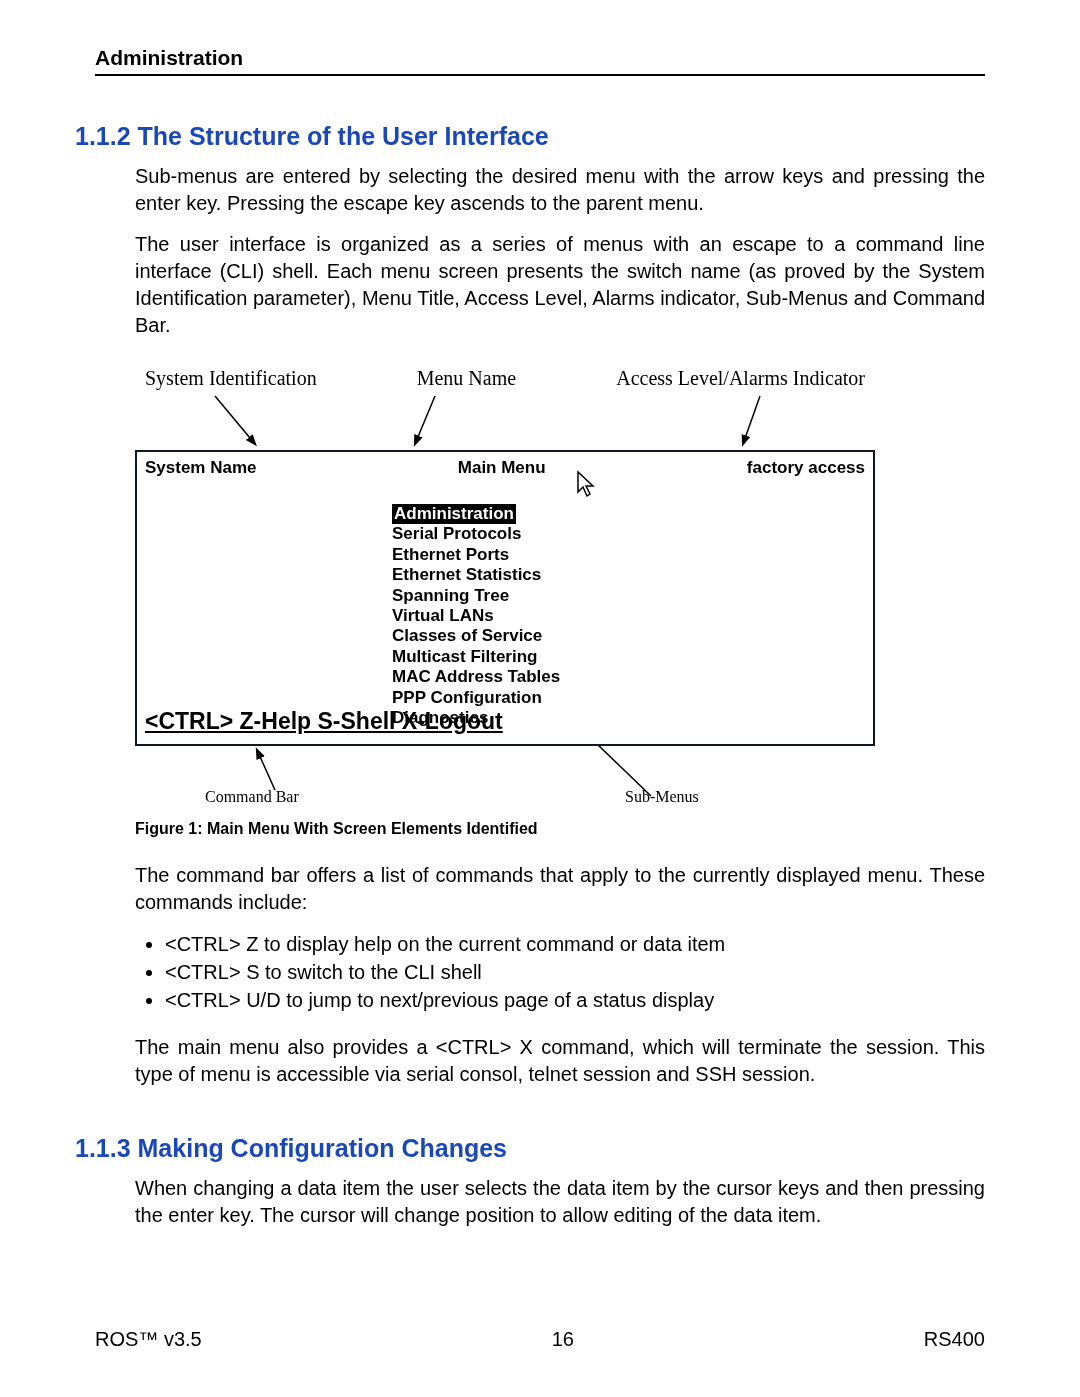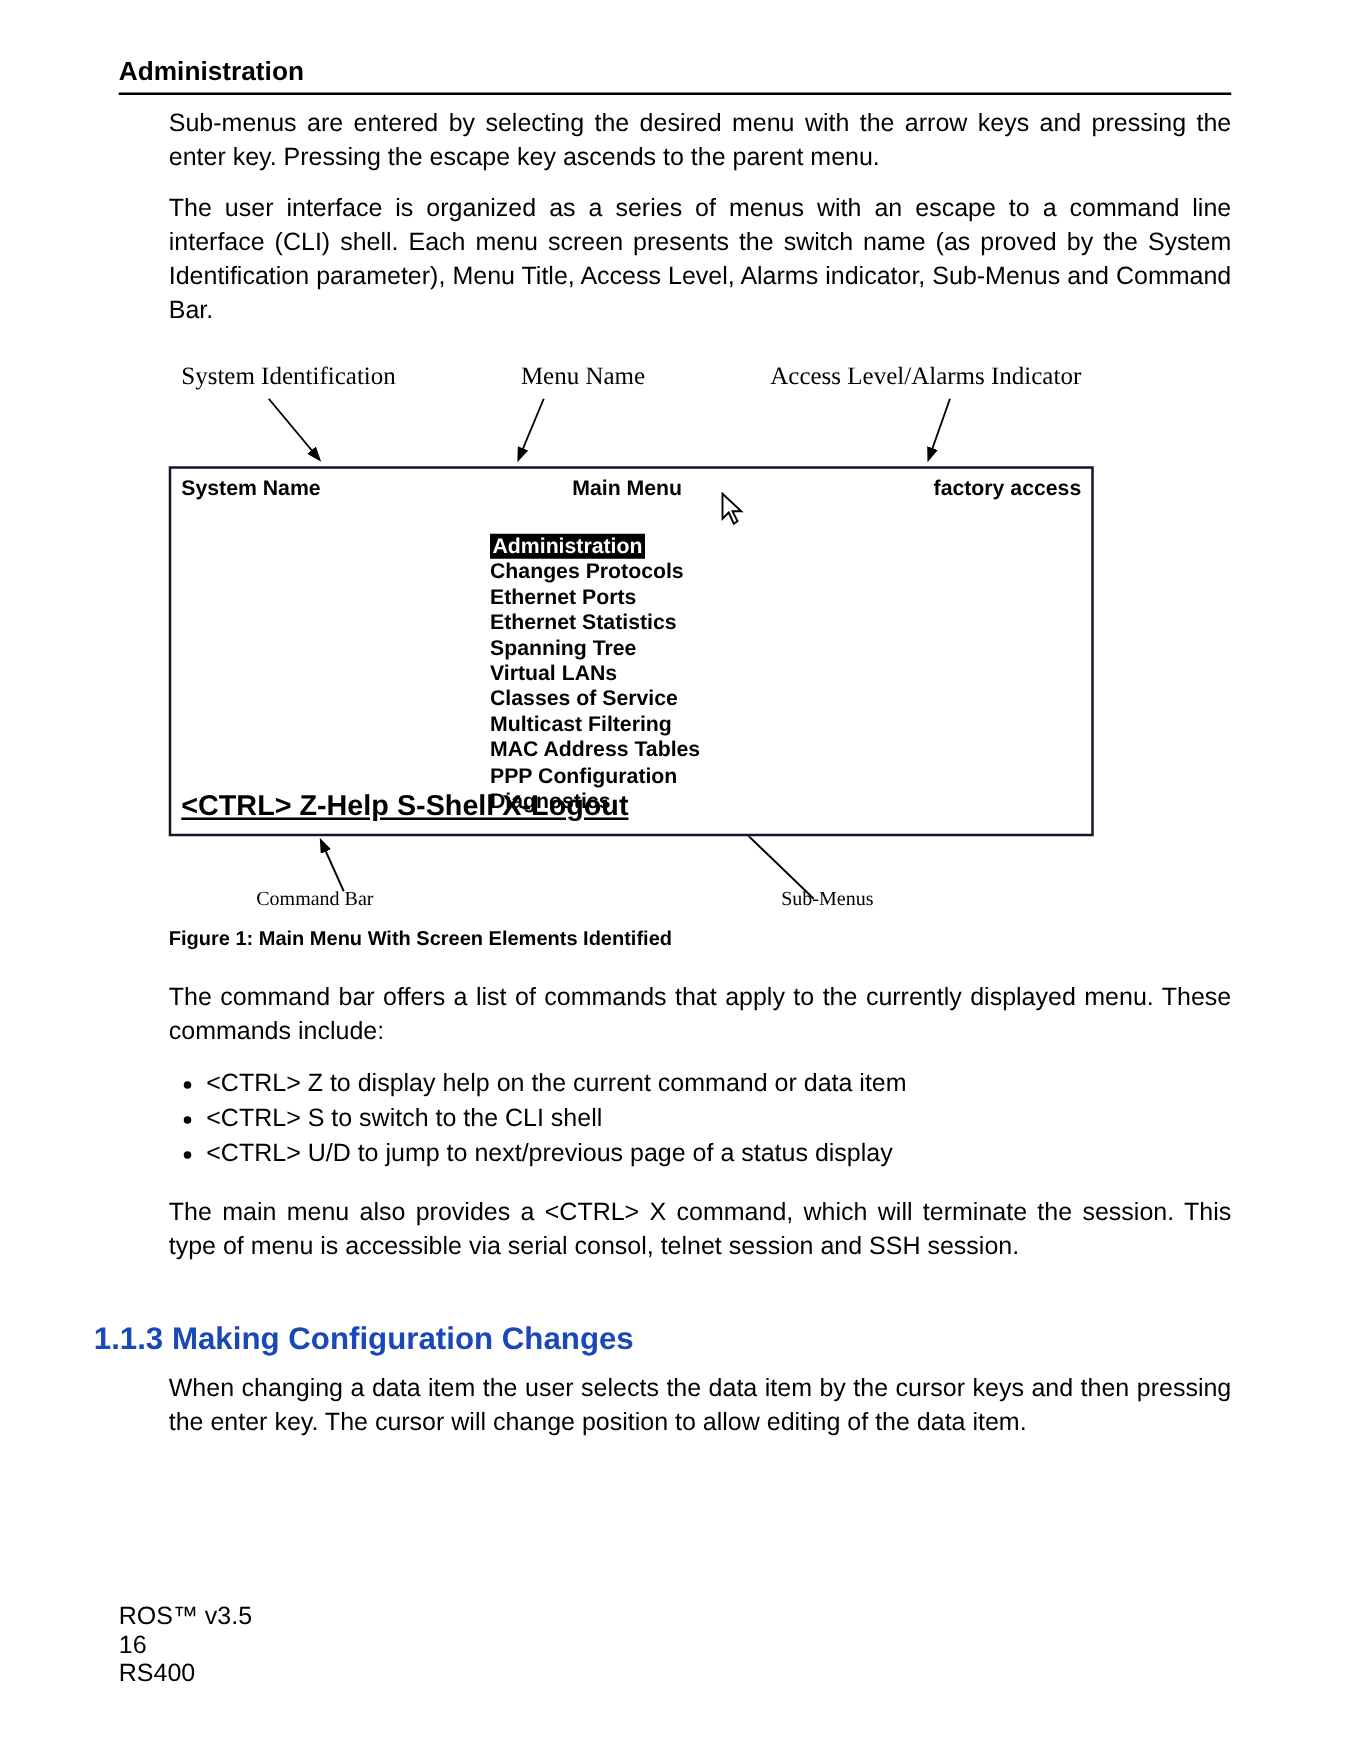--- a/index.html
+++ b/index.html
@@ -115,32 +115,32 @@
   }
   ul.cmds li { margin: 0; }
   .footer {
     position: absolute;
     bottom: 46px;
     left: 95px;
     right: 95px;
     display: flex;
     justify-content: space-between;
     font-size: 20px;
-    flex-direction: column;
   }
 </style>
 </head>
 <body>
 
 <div class="page">
 
   <div class="header-line">
     <span>Administration</span>
   </div>
 
+  <h2 class="sec">1.1.2  The Structure of the User Interface</h2>
 
   <p class="body">Sub-menus are entered by selecting the desired menu with the arrow keys and pressing the enter key. Pressing the escape key ascends to the parent menu.</p>
   <p class="body">The user interface is organized as a series of menus with an escape to a command line interface (CLI) shell. Each menu screen presents the switch name (as proved by the System Identification parameter), Menu Title, Access Level, Alarms indicator, Sub-Menus and Command Bar.</p>
 
   <div class="figure">
     <div class="callouts">
       <span>System Identification</span>
       <span>Menu Name</span>
       <span>Access Level/Alarms Indicator</span>
     </div>
@@ -163,21 +163,21 @@
         <span class="term-center">Main Menu</span>
         <span>factory access</span>
       </div>
 
       <svg class="cursor-icon" viewBox="0 0 20 28">
         <path d="M2 2 L2 22 L7 17 L11 26 L14 24 L10 16 L17 16 Z" fill="#fff" stroke="#000" stroke-width="1.5"></path>
       </svg>
 
       <div class="menu-list">
         <div><span class="menu-sel">Administration</span></div>
-        <div>Changes Protocols</div>
+        <div>Serial Protocols</div>
         <div>Ethernet Ports</div>
         <div>Ethernet Statistics</div>
         <div>Spanning Tree</div>
         <div>Virtual LANs</div>
         <div>Classes of Service</div>
         <div>Multicast Filtering</div>
         <div>MAC Address Tables</div>
         <div>PPP Configuration</div>
         <div>Diagnostics</div>
       </div>

